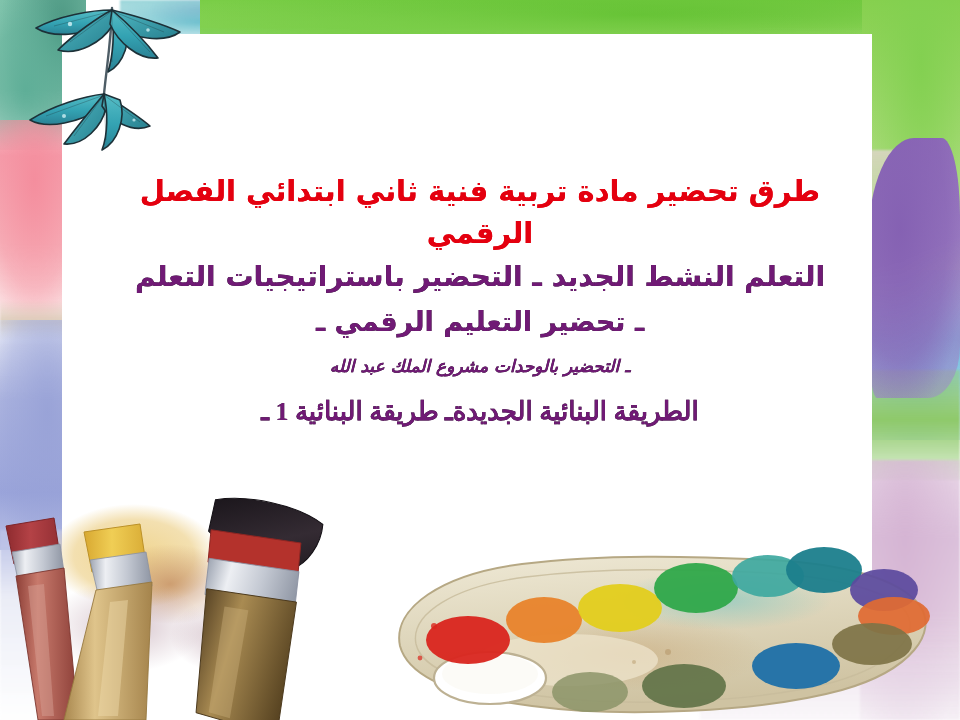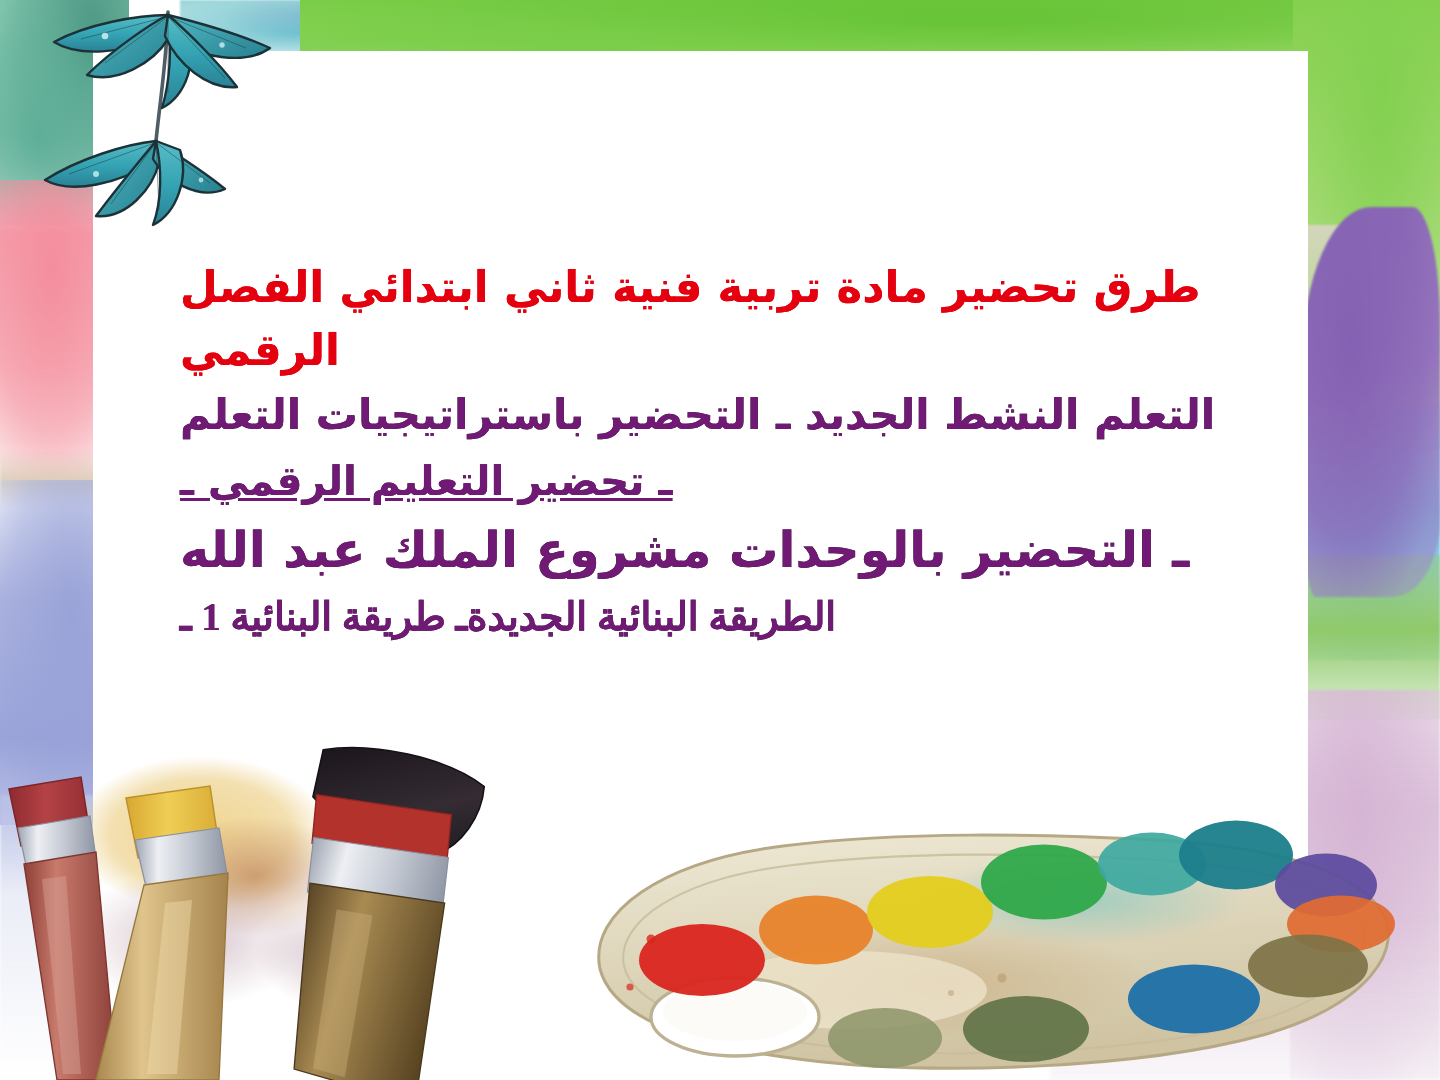--- a/index.html
+++ b/index.html
@@ -137,40 +137,40 @@
   
   #content-card{
     position:absolute;left:62px;top:34px;width:810px;height:640px;
     background:#ffffff;
     box-shadow:0 0 0 0 rgba(0,0,0,0);
   }
 
   
   #text-block{
     position:absolute;left:120px;top:170px;width:720px;
-    text-align:left;direction:rtl;
+    text-align:center;direction:rtl;
   }
   .title-line{
     color:#e4000f;
     font-weight:bold;
     font-size:29px;
     line-height:42px;
     letter-spacing:0;
     text-shadow:0 0 .4px #e4000f;
   }
   .body-line{
     color:#701a75;
     font-weight:bold;
     font-size:27px;
     line-height:45px;
     text-shadow:0 0 .3px #17161a;
   }
   #body-line-1{font-size:28px;}
-  #body-line-2{font-size:27px;text-decoration:underline;}
-  #body-line-3{font-size:33px;}
+  #body-line-2{font-size:27px;}
+  #body-line-3{font-size:17px;font-style:italic;}
   #body-line-4{font-size:26px;font-family:Liberation Serif, serif;}
 </style>
 </head>
 <body>
 
 <div id="slide">
 
   <div class="layer" id="wash-left-teal"></div>
   <div class="layer" id="wash-left-pink"></div>
   <div class="layer" id="wash-left-sand"></div>

